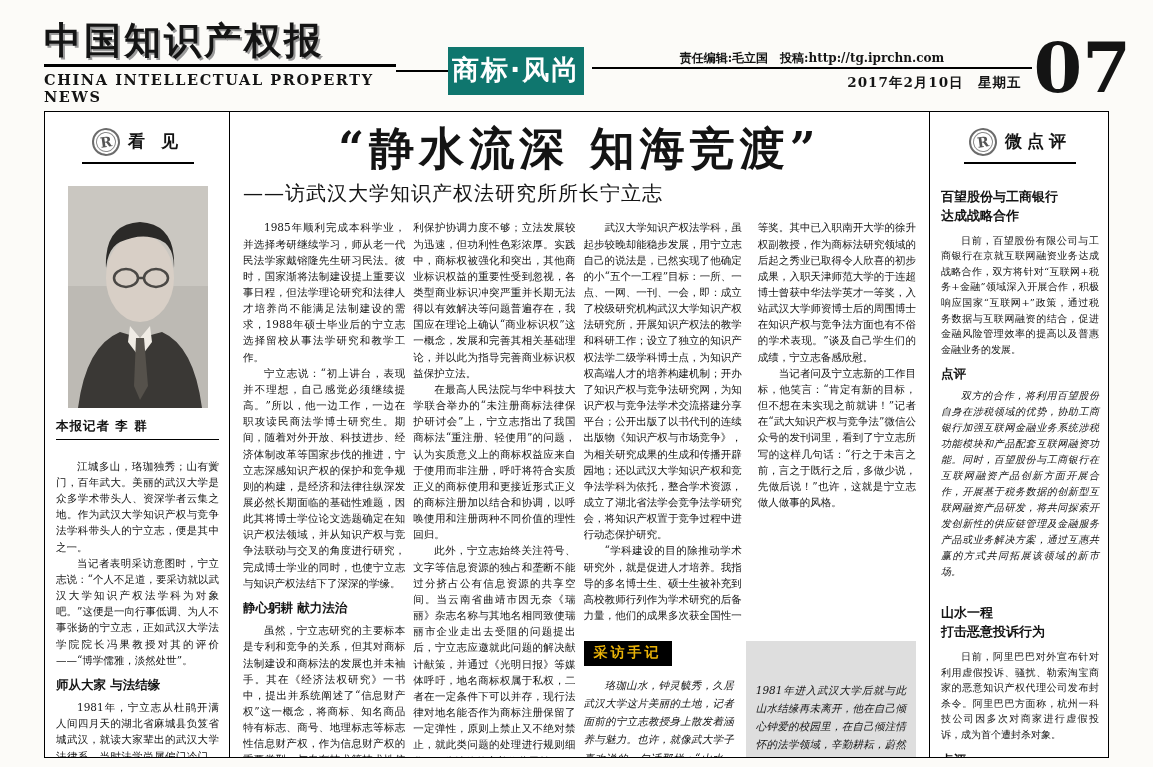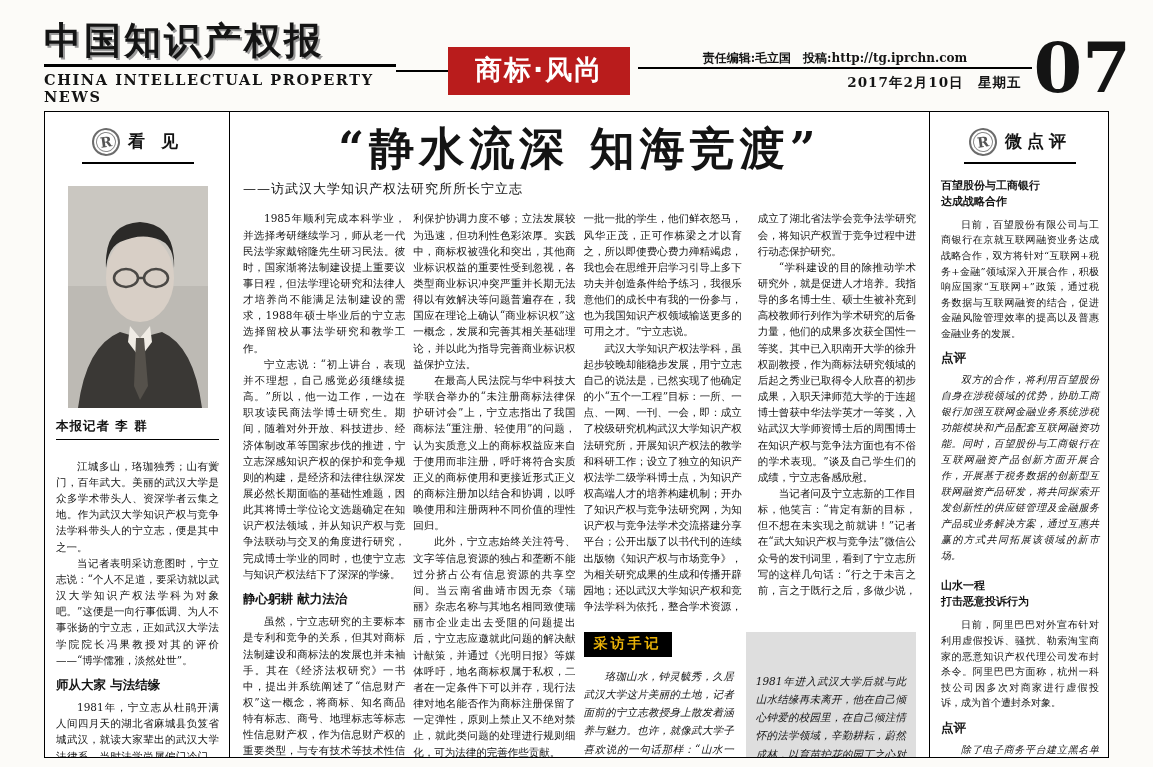--- a/index.html
+++ b/index.html
@@ -14,24 +14,24 @@
   .mast-cn{
     font-family:"DejaVu Sans","Liberation Sans",sans-serif;
     font-size:37px;font-weight:bold;letter-spacing:3px;line-height:1.05;
     text-shadow:2px 2px 0 #9a9a9a;
   }
   .mast-rule{height:3px;background:#000;margin:3px 0 4px;}
   .mast-en{font-size:14.5px;font-weight:bold;letter-spacing:1.6px;}
   .strip{flex:1;display:flex;align-items:center;margin-top:20px;min-width:0;}
   .hline-left{width:52px;height:2px;background:#000;flex:none;}
   .section-box{
-    flex:none;background:#b91c1c;color:#fff;
+    flex:none;background:#0f766e;color:#fff;
     font-family:"DejaVu Sans","Liberation Sans",sans-serif;
     font-size:27px;font-weight:bold;letter-spacing:2px;
-    padding:5px 27px 7px;white-space:nowrap;
+    padding:5px 4px 7px;white-space:nowrap;
   }
   .editor-block{flex:1;min-width:0;padding-left:8px;}
   .editor-line{font-size:12px;font-weight:bold;text-align:center;white-space:nowrap;padding-bottom:0;}
   .editor-rule{height:2px;background:#000;}
   .date-line{font-size:13.5px;font-weight:bold;text-align:right;padding:5px 10px 0 0;letter-spacing:1px;}
   .page-num{
     flex:none;font-size:70px;font-weight:bold;line-height:.9;
     font-family:"DejaVu Serif","Liberation Serif",serif;margin:-6px 4px 0 2px;
   }
   
@@ -60,41 +60,41 @@
   .bodytext p{margin:0;text-indent:2em;}
   .bodytext p.cont{text-indent:0;}
   .sub-head{font-family:"DejaVu Sans","Liberation Sans",sans-serif;
     font-size:12.5px;font-weight:bold;margin:7px 0 5px;text-indent:0;}
   
   .col-main{flex:1;min-width:0;padding:8px 13px 0;overflow:hidden;display:flex;flex-direction:column;}
   .headline{
     text-align:center;font-size:45px;font-weight:bold;letter-spacing:5px;
     font-family:"DejaVu Serif","Liberation Serif",serif;line-height:1.1;margin-top:4px;
   }
-  .subtitle{font-size:13px;margin:7px 0 12px;letter-spacing:1px;}
+  .subtitle{font-size:20px;margin:7px 0 12px;letter-spacing:1px;}
   .article-body{flex:1;display:grid;grid-template-columns:repeat(4,1fr);gap:8px;overflow:hidden;}
   .acol{overflow:hidden;}
   .right-half{grid-column:3/5;display:flex;flex-direction:column;min-width:0;}
   .right-text{height:414px;overflow:hidden;column-count:2;column-gap:16px;column-fill:auto;}
   
   .interview-note{flex:1;display:flex;gap:12px;margin-top:8px;overflow:hidden;}
   .note-left{flex:1;min-width:0;}
   .note-label{
     display:inline-block;background:#000;color:#eab308;
     font-family:"DejaVu Sans","Liberation Sans",sans-serif;
     font-size:14px;font-weight:bold;letter-spacing:3px;
     padding:3px 10px 4px;margin-bottom:10px;
   }
   .note-text{font-style:italic;font-size:10.5px;line-height:1.72;text-align:justify;text-indent:2em;}
   .note-text.cont{text-indent:0;}
   .note-right{flex:1;min-width:0;background:#dedede;padding:40px 10px 8px;}
   
   .col-micro{width:158px;flex:none;border-left:1px solid #000;padding:16px 9px 0 11px;overflow:hidden;}
   .micro-title{font-family:"DejaVu Sans","Liberation Sans",sans-serif;
-    font-size:11px;font-weight:bold;line-height:1.45;margin:14px 0 7px;}
+    font-size:13px;font-weight:bold;line-height:1.45;margin:24px 0 7px;}
   .micro-body{font-size:10px;line-height:1.56;text-align:justify;text-indent:2em;}
   .comment-label{font-family:"DejaVu Sans","Liberation Sans",sans-serif;
     font-size:12.5px;font-weight:bold;margin:9px 0 5px;}
   .comment-text{font-style:italic;font-size:10px;line-height:1.6;text-align:justify;text-indent:2em;}
 </style>
 </head>
 <body>
 
 <div class="header">
   <div class="mast">
@@ -156,21 +156,20 @@
 
       <div class="acol bodytext">
         <p class="cont">利保护协调力度不够；立法发展较为迅速，但功利性色彩浓厚。实践中，商标权被强化和突出，其他商业标识权益的重要性受到忽视，各类型商业标识冲突严重并长期无法得以有效解决等问题普遍存在，我国应在理论上确认“商业标识权”这一概念，发展和完善其相关基础理论，并以此为指导完善商业标识权益保护立法。</p>
         <p>在最高人民法院与华中科技大学联合举办的“未注册商标法律保护研讨会”上，宁立志指出了我国商标法“重注册、轻使用”的问题，认为实质意义上的商标权益应来自于使用而非注册，呼吁将符合实质正义的商标使用和更接近形式正义的商标注册加以结合和协调，以呼唤使用和注册两种不同价值的理性回归。</p>
         <p>此外，宁立志始终关注符号、文字等信息资源的独占和垄断不能过分挤占公有信息资源的共享空间。当云南省曲靖市因无奈《瑞丽》杂志名称与其地名相同致使瑞丽市企业走出去受阻的问题提出后，宁立志应邀就此问题的解决献计献策，并通过《光明日报》等媒体呼吁，地名商标权属于私权，二者在一定条件下可以并存，现行法律对地名能否作为商标注册保留了一定弹性，原则上禁止又不绝对禁止，就此类问题的处理进行规则细化，可为法律的完善作些贡献。</p>
 
       </div>
 
       <div class="right-half">
         <div class="right-text bodytext">
-          <p class="cont">一批一批的学生，他们鲜衣怒马，风华正茂，正可作栋梁之才以育之，所以即使费心费力殚精竭虑，我也会在思维开启学习引导上多下功夫并创造条件给予练习，我很乐意他们的成长中有我的一份参与，也为我国知识产权领域输送更多的可用之才。”宁立志说。</p>
           <p>武汉大学知识产权法学科，虽起步较晚却能稳步发展，用宁立志自己的说法是，已然实现了他确定的小“五个一工程”目标：一所、一点、一网、一刊、一会，即：成立了校级研究机构武汉大学知识产权法研究所，开展知识产权法的教学和科研工作；设立了独立的知识产权法学二级学科博士点，为知识产权高端人才的培养构建机制；开办了知识产权与竞争法研究网，为知识产权与竞争法学术交流搭建分享平台；公开出版了以书代刊的连续出版物《知识产权与市场竞争》，为相关研究成果的生成和传播开辟园地；还以武汉大学知识产权和竞争法学科为依托，整合学术资源，成立了湖北省法学会竞争法学研究会，将知识产权置于竞争过程中进行动态保护研究。</p>
           <p>“学科建设的目的除推动学术研究外，就是促进人才培养。我指导的多名博士生、硕士生被补充到高校教师行列作为学术研究的后备力量，他们的成果多次获全国性一等奖。其中已入职南开大学的徐升权副教授，作为商标法研究领域的后起之秀业已取得令人欣喜的初步成果，入职天津师范大学的于连超博士曾获中华法学英才一等奖，入站武汉大学师资博士后的周围博士在知识产权与竞争法方面也有不俗的学术表现。”谈及自己学生们的成绩，宁立志备感欣慰。</p>
           <p>当记者问及宁立志新的工作目标，他笑言：“肯定有新的目标，但不想在未实现之前就讲！”记者在“武大知识产权与竞争法”微信公众号的发刊词里，看到了宁立志所写的这样几句话：“行之于未言之前，言之于既行之后，多做少说，先做后说！”也许，这就是宁立志做人做事的风格。</p>
 
         </div>
         <div class="interview-note">
           <div class="note-left">
             <span class="note-label">采访手记</span>
             <div class="note-text">珞珈山水，钟灵毓秀，久居武汉大学这片美丽的土地，记者面前的宁立志教授身上散发着涵养与魅力。也许，就像武大学子喜欢说的一句话那样：“山水一程，三生有幸。珞珈山，东湖水，山水相连，从来相依未忍离。”宁立志教授自</div>
           </div>

